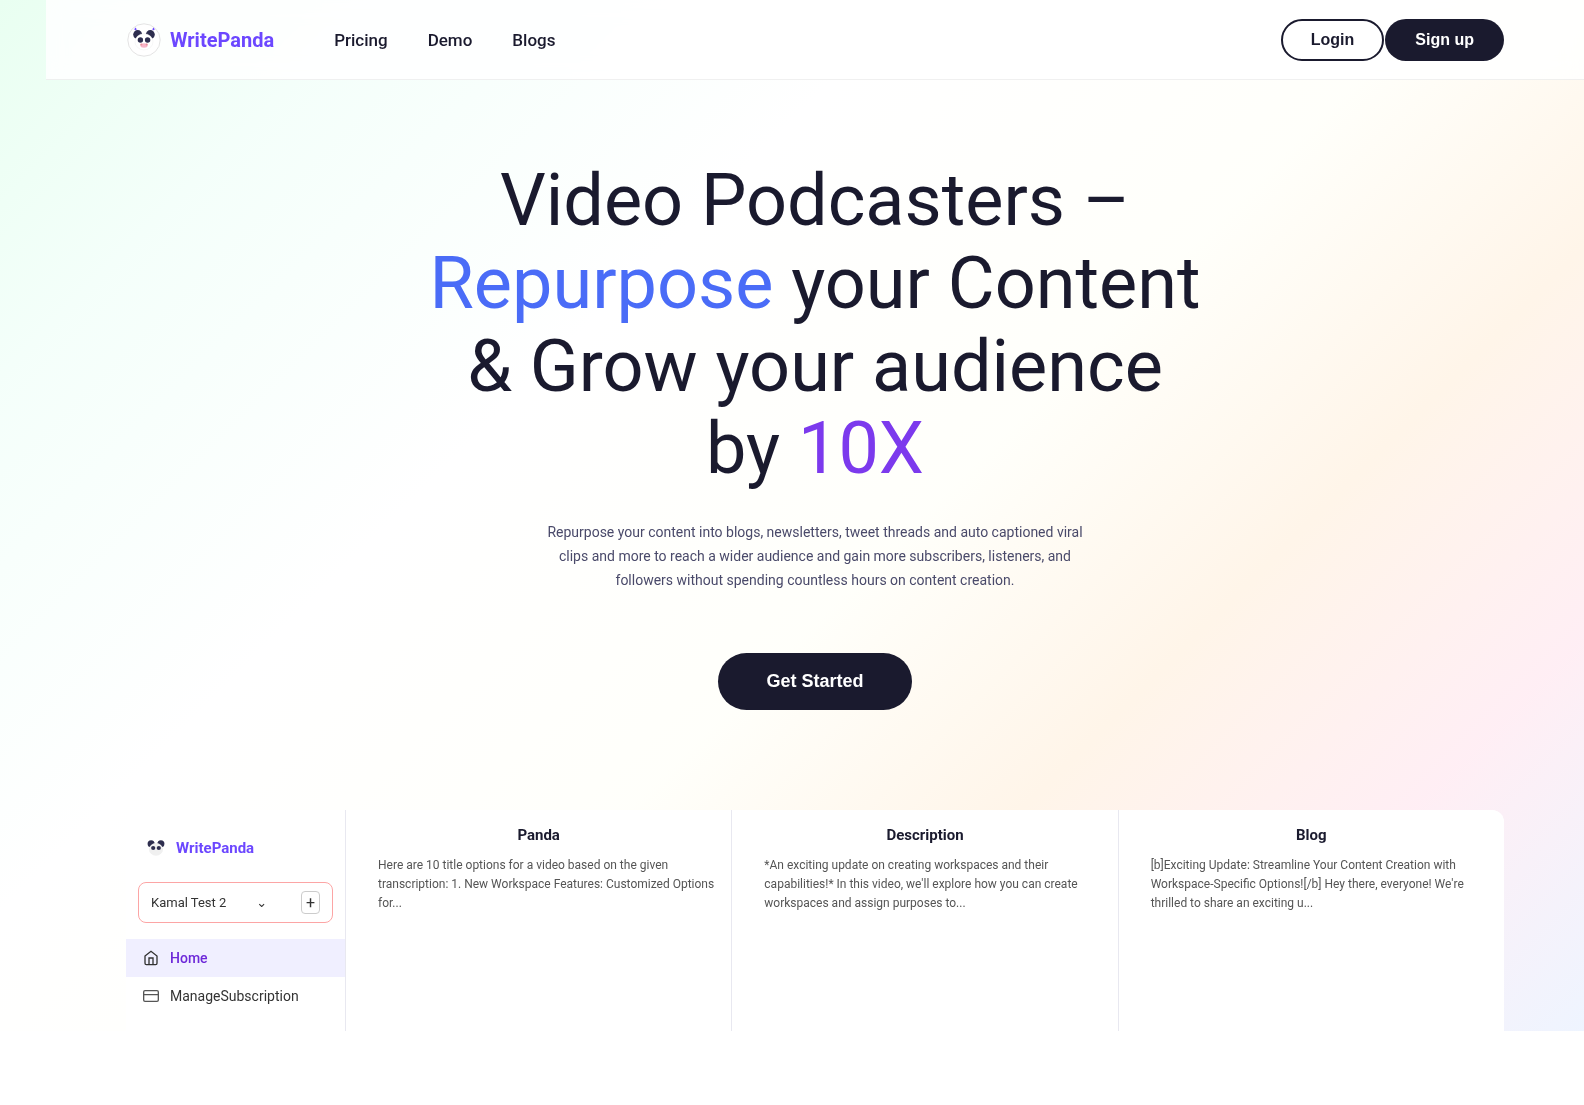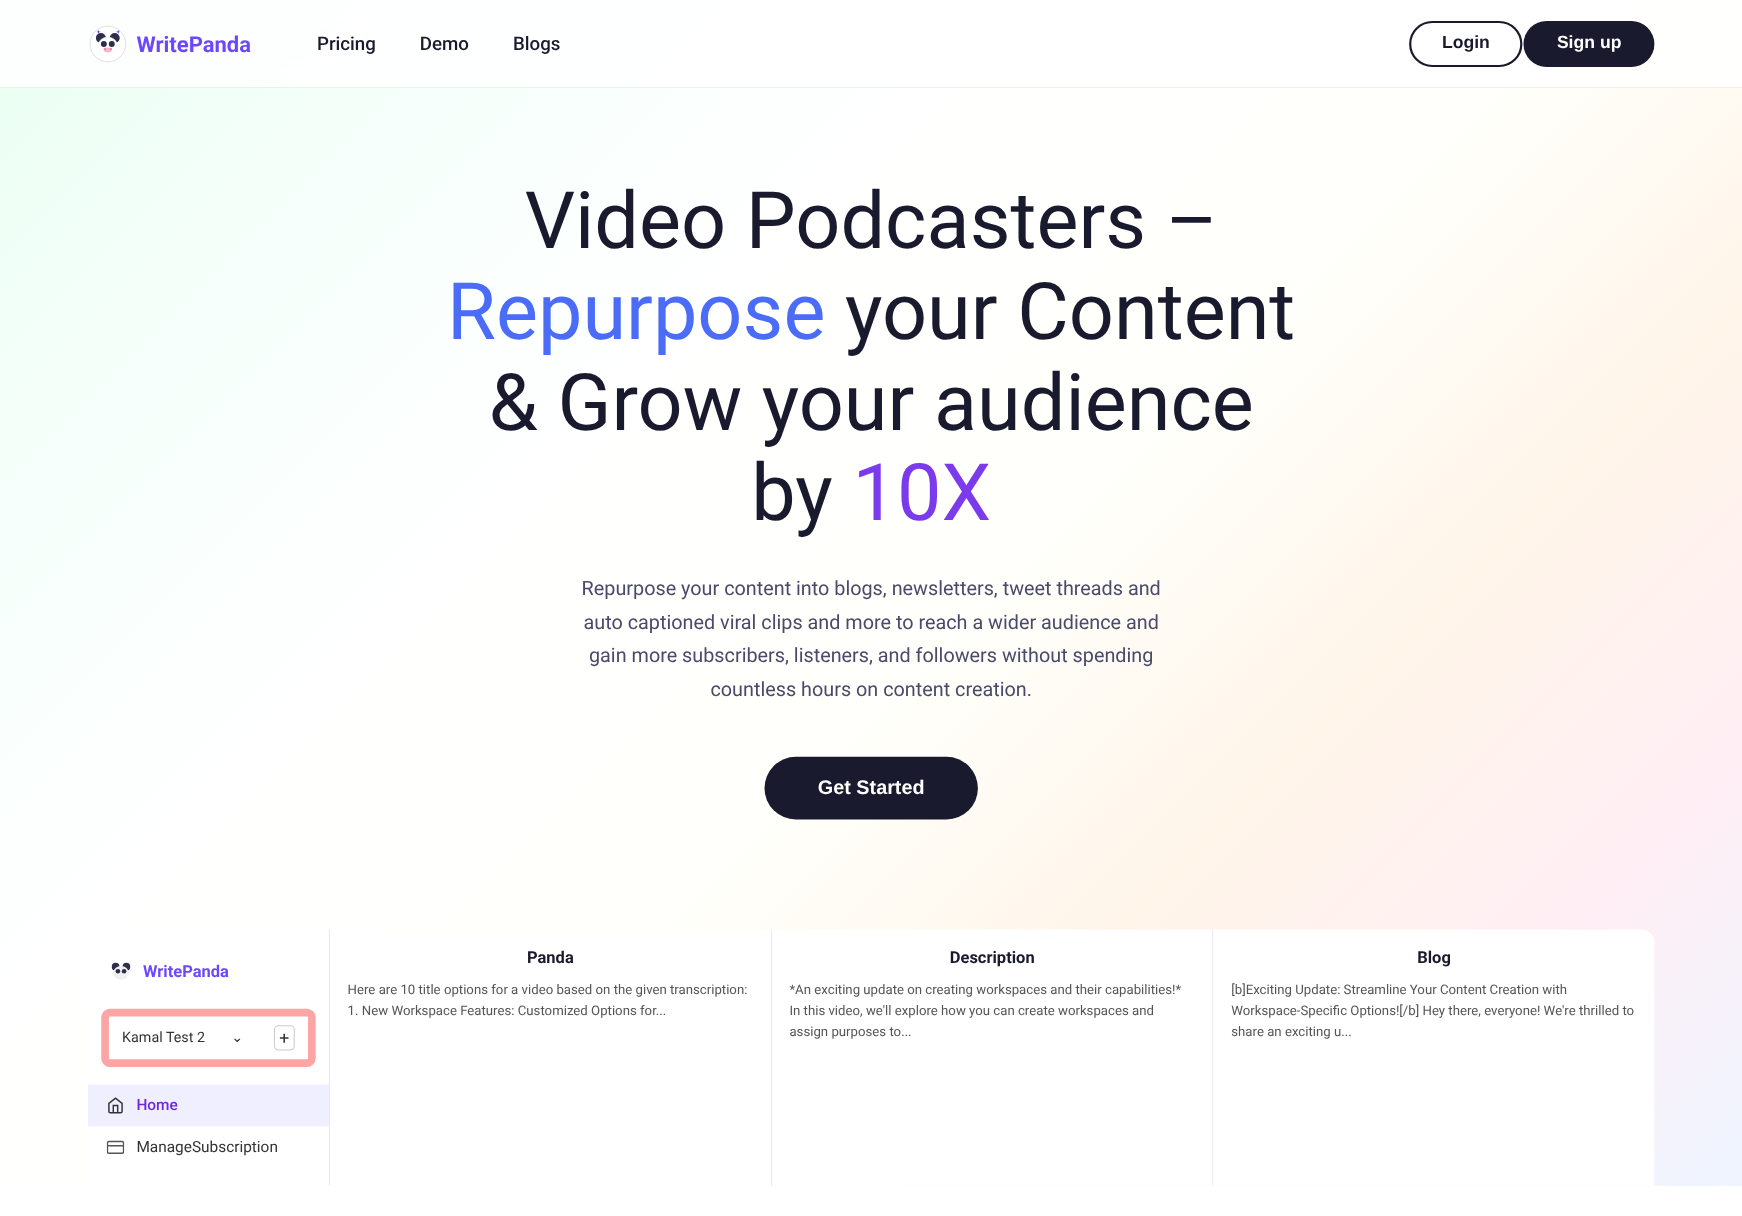--- a/index.html
+++ b/index.html
@@ -22,20 +22,21 @@
       min-height: 780px;
       background: linear-gradient(135deg, 
         rgba(200, 255, 220, 0.4) 0%, 
         rgba(220, 255, 240, 0.3) 15%,
         rgba(255, 255, 255, 0.8) 35%,
         rgba(255, 255, 240, 0.3) 55%,
         rgba(255, 230, 200, 0.4) 70%,
         rgba(255, 200, 220, 0.3) 85%,
         rgba(200, 220, 255, 0.3) 100%
       );
+      padding-left: 46px;
     }
 
     
     .navbar {
       display: flex;
       align-items: center;
       justify-content: space-between;
       padding: 0 80px;
       height: 80px;
       background: rgba(255,255,255,0.85);
@@ -128,26 +129,26 @@
 
     .hero-title .highlight-blue {
       color: #4a6cf7;
     }
 
     .hero-title .highlight-purple {
       color: #7c3aed;
     }
 
     .hero-subtitle {
-      font-size: 18px;
+      font-size: 14px;
       font-weight: 400;
       color: #4a4a6a;
       line-height: 1.7;
       max-width: 560px;
-      margin-bottom: 44px;
+      margin-bottom: 60px;
     }
 
     .btn-get-started {
       padding: 18px 48px;
       border: none;
       border-radius: 50px;
       background: #1a1a2e;
       font-size: 18px;
       font-weight: 600;
       color: #fff;
@@ -189,21 +190,21 @@
       color: #1a1a2e;
     }
 
     .sidebar-logo-text span {
       color: #6c47ff;
     }
 
     .workspace-selector {
       margin: 0 12px 16px;
       padding: 8px 12px;
-      border: 7px solid #fca5a5;
+      border: 1px solid #fca5a5;
       border-radius: 8px;
       display: flex;
       align-items: center;
       justify-content: space-between;
       font-size: 13px;
       color: #333;
       cursor: pointer;
     }
 
     .sidebar-nav-item {
@@ -252,20 +253,21 @@
       font-weight: 700;
       color: #1a1a2e;
       margin-bottom: 12px;
       text-align: center;
     }
 
     .col-text {
       font-size: 12px;
       color: #555;
       line-height: 1.6;
+      margin-left: 16px;
     }
 
     
     .panda-logo-svg {
       width: 36px;
       height: 36px;
     }
   </style>
 </head>
 <body>

